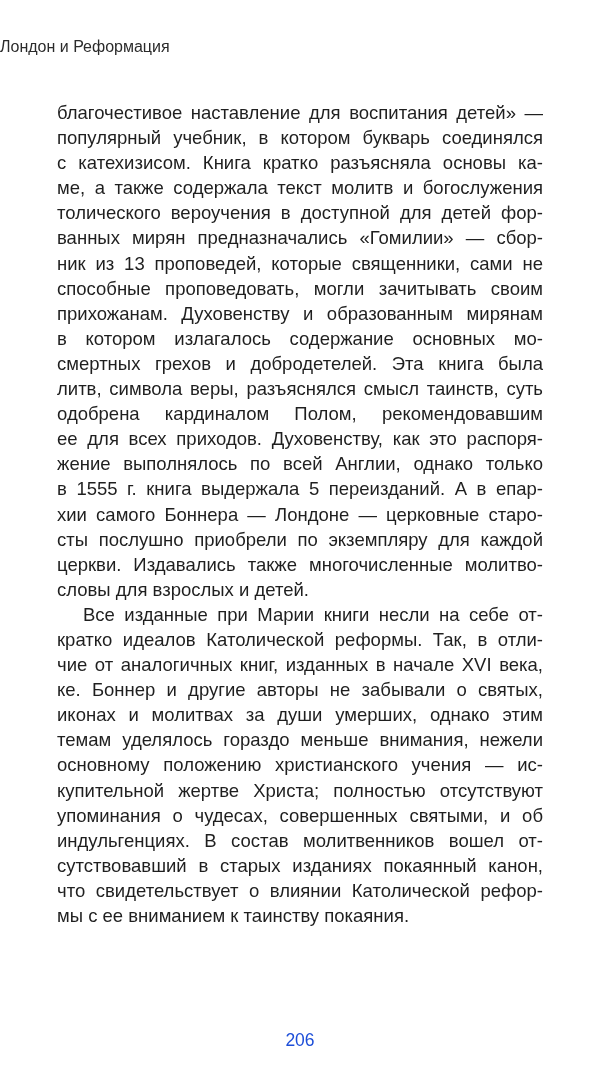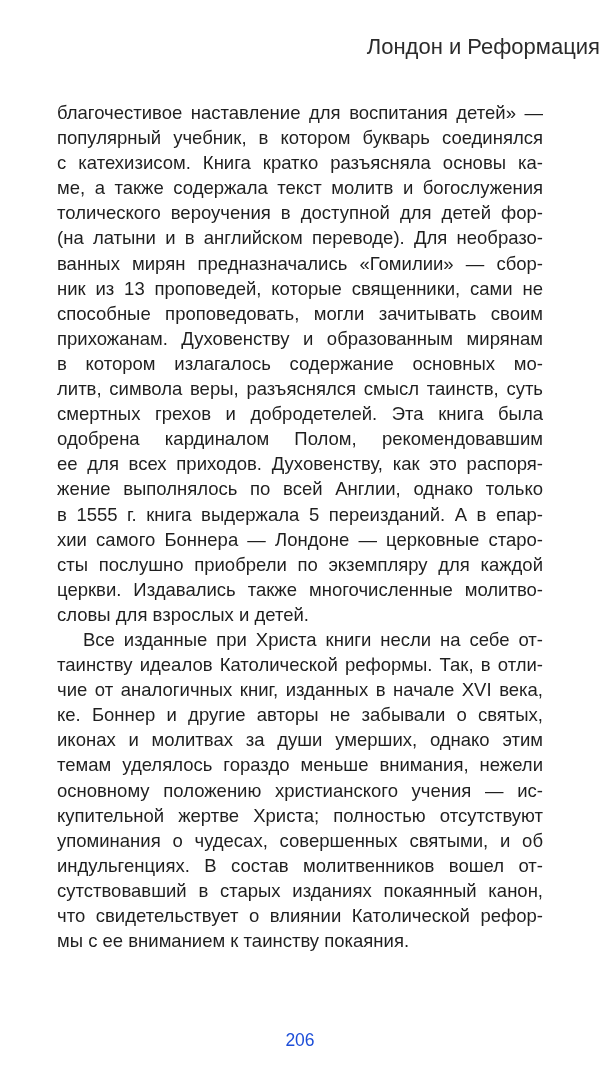--- a/index.html
+++ b/index.html
@@ -17,22 +17,22 @@
     position: relative;
     width: 600px;
     height: 1086px;
     background: #ffffff;
   }
   .running-head {
     position: absolute;
     top: 36px;
     left: 0;
     right: 0;
-    text-align: right;
-    font-size: 22px;
+    text-align: left;
+    font-size: 16px;
     line-height: 22px;
     color: #2b2b2b;
   }
   .text-block {
     position: absolute;
     top: 100px;
     left: 57px;
     width: 486px;
     font-size: 18.5px;
     line-height: 25.1px;
@@ -72,40 +72,39 @@
 <div class="page">
   <div class="running-head">Лондон и Реформация</div>
 
   <div class="text-block">
       <div class="paragraph">
         <div class="line">благочестивое наставление для воспитания детей» —</div>
         <div class="line">популярный учебник, в котором букварь соединялся</div>
         <div class="line">с катехизисом. Книга кратко разъясняла основы ка-</div>
         <div class="line">ме, а также содержала текст молитв и богослужения</div>
         <div class="line">толического вероучения в доступной для детей фор-</div>
-        <div class="line">(на латыни и в английском переводе). Для необразо-</div>
         <div class="line">ванных мирян предназначались «Гомилии» — сбор-</div>
         <div class="line">ник из 13 проповедей, которые священники, сами не</div>
         <div class="line">способные проповедовать, могли зачитывать своим</div>
         <div class="line">прихожанам. Духовенству и образованным мирянам</div>
         <div class="line">в котором излагалось содержание основных мо-</div>
+        <div class="line">смертных грехов и добродетелей. Эта книга была</div>
         <div class="line">литв, символа веры, разъяснялся смысл таинств, суть</div>
-        <div class="line">смертных грехов и добродетелей. Эта книга была</div>
         <div class="line">одобрена кардиналом Полом, рекомендовавшим</div>
         <div class="line">ее для всех приходов. Духовенству, как это распоря-</div>
         <div class="line">жение выполнялось по всей Англии, однако только</div>
         <div class="line">в 1555 г. книга выдержала 5 переизданий. А в епар-</div>
         <div class="line">хии самого Боннера — Лондоне — церковные старо-</div>
         <div class="line">сты послушно приобрели по экземпляру для каждой</div>
         <div class="line">церкви. Издавались также многочисленные молитво-</div>
         <div class="line last">словы для взрослых и детей.</div>
       </div>
       <div class="paragraph">
-        <div class="line indent">Все изданные при Христа книги несли на себе от-</div>
-        <div class="line">таинству идеалов Католической реформы. Так, в отли-</div>
+        <div class="line indent">Все изданные при Марии книги несли на себе от-</div>
+        <div class="line">кратко идеалов Католической реформы. Так, в отли-</div>
         <div class="line">чие от аналогичных книг, изданных в начале XVI века,</div>
         <div class="line">ке. Боннер и другие авторы не забывали о святых,</div>
         <div class="line">иконах и молитвах за души умерших, однако этим</div>
         <div class="line">темам уделялось гораздо меньше внимания, нежели</div>
         <div class="line">основному положению христианского учения — ис-</div>
         <div class="line">купительной жертве Христа; полностью отсутствуют</div>
         <div class="line">упоминания о чудесах, совершенных святыми, и об</div>
         <div class="line">индульгенциях. В состав молитвенников вошел от-</div>
         <div class="line">сутствовавший в старых изданиях покаянный канон,</div>
         <div class="line">что свидетельствует о влиянии Католической рефор-</div>

